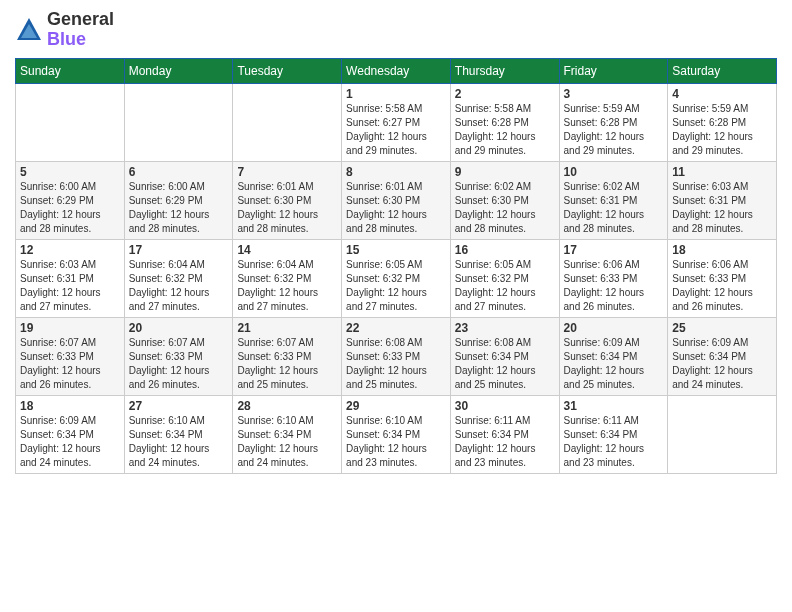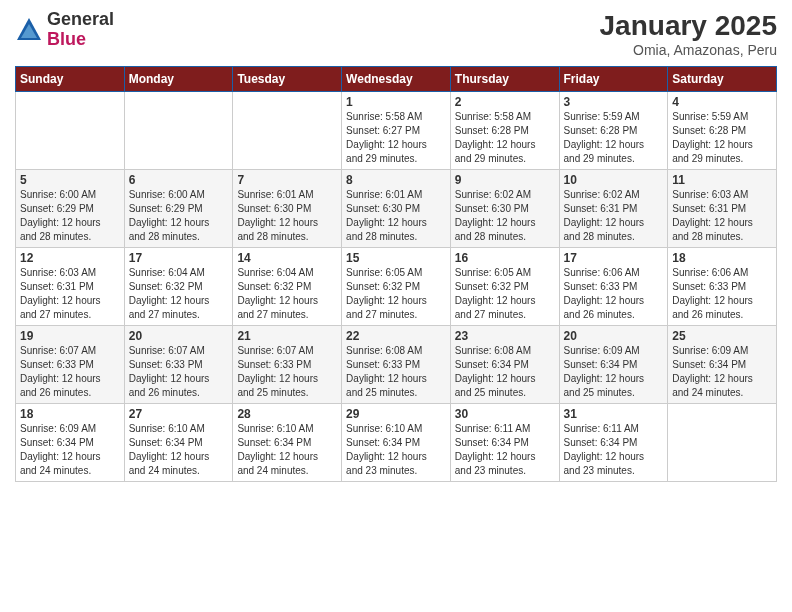--- a/index.html
+++ b/index.html
@@ -25,21 +25,21 @@
       display: flex;
       align-items: center;
       gap: 4px;
     }
     .logo-text {
       font-size: 18px;
       font-weight: bold;
       line-height: 1.1;
     }
     .logo-general { color: #333; }
-    .logo-blue { color: #be185d; }
+    .logo-blue { color: #8b5cf6; }
     .logo-icon {
       width: 28px;
       height: 28px;
     }
     .title-section {
       text-align: right;
     }
     .month-title {
       font-size: 28px;
       font-weight: bold;
@@ -48,24 +48,24 @@
     .location {
       font-size: 14px;
       color: #555;
     }
     .calendar {
       width: 100%;
       border-collapse: collapse;
       border: 1px solid #ccc;
     }
     .calendar th {
-      background-color: #7f1d1d;
+      background-color: #15803d;
       color: white;
       font-size: 12px;
-      font-weight: bold;
+      font-weight: normal;
       padding: 5px 4px;
       text-align: left;
       border: 1px solid #1a5fa8;
     }
     .calendar td {
       vertical-align: top;
       border: 1px solid #ccc;
       padding: 3px 4px;
       width: calc(100% / 7);
       height: 78px;
@@ -98,24 +98,20 @@
   <div class="header">
     <div class="logo">
       <svg class="logo-icon" viewBox="0 0 28 28">
         <polygon points="14,2 26,24 2,24" fill="#1a5fa8"></polygon>
         <polygon points="14,8 22,22 6,22" fill="#5599d0"></polygon>
       </svg>
       <div class="logo-text">
         <span class="logo-general">General</span><br>
         <span class="logo-blue">Blue</span>
       </div>
-    </div>
-    <div class="title-section">
-      <div class="month-title">January 2025</div>
-      <div class="location">Omia, Amazonas, Peru</div>
     </div>
   </div>
 
   <table class="calendar">
     <thead>
       <tr>
         <th>Sunday</th>
         <th>Monday</th>
         <th>Tuesday</th>
         <th>Wednesday</th>

